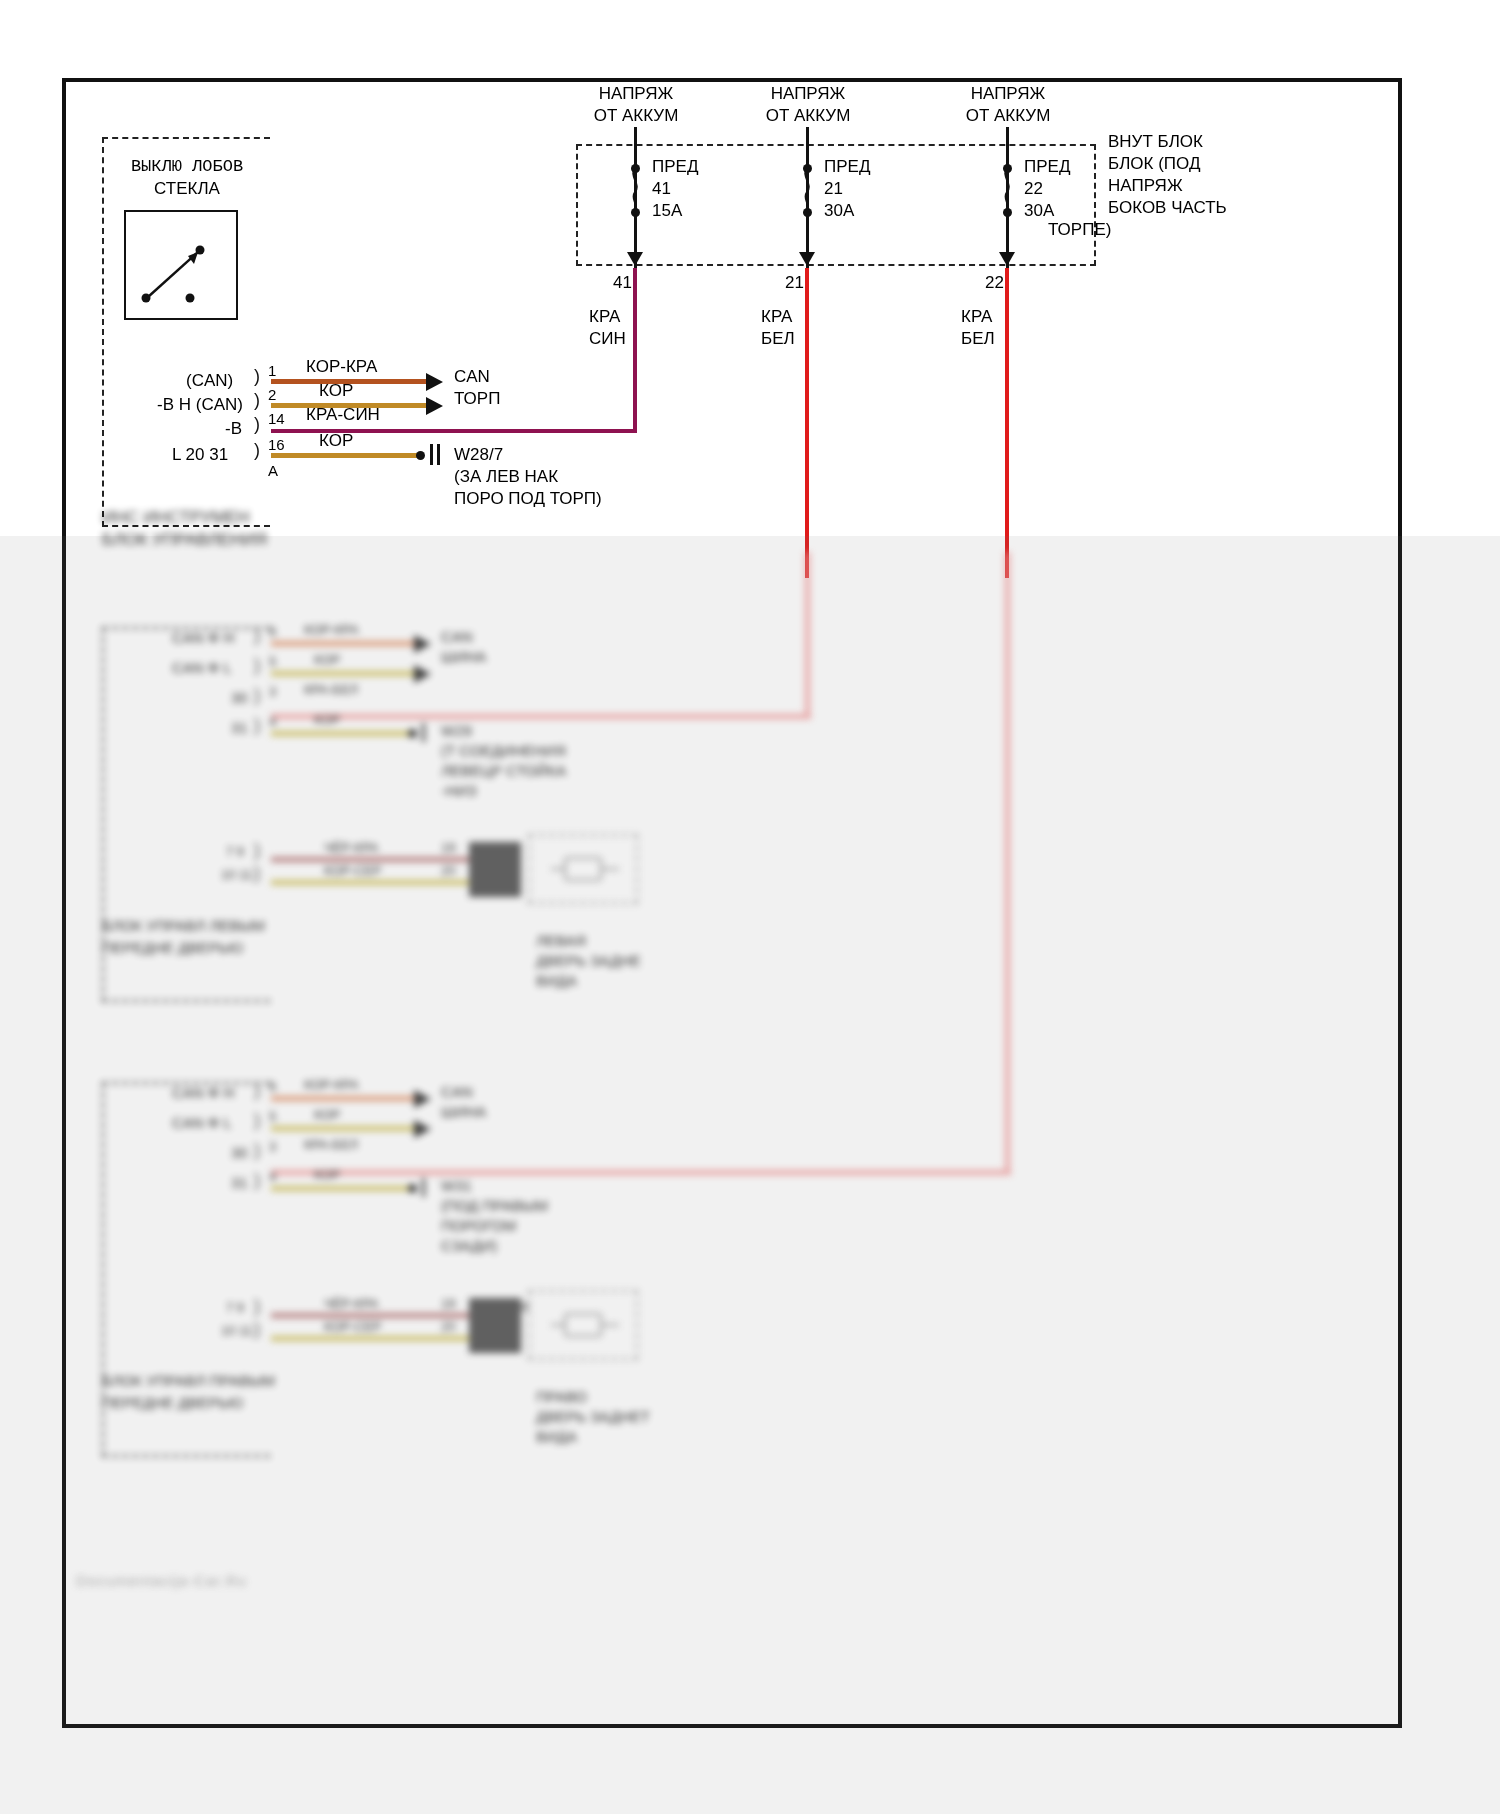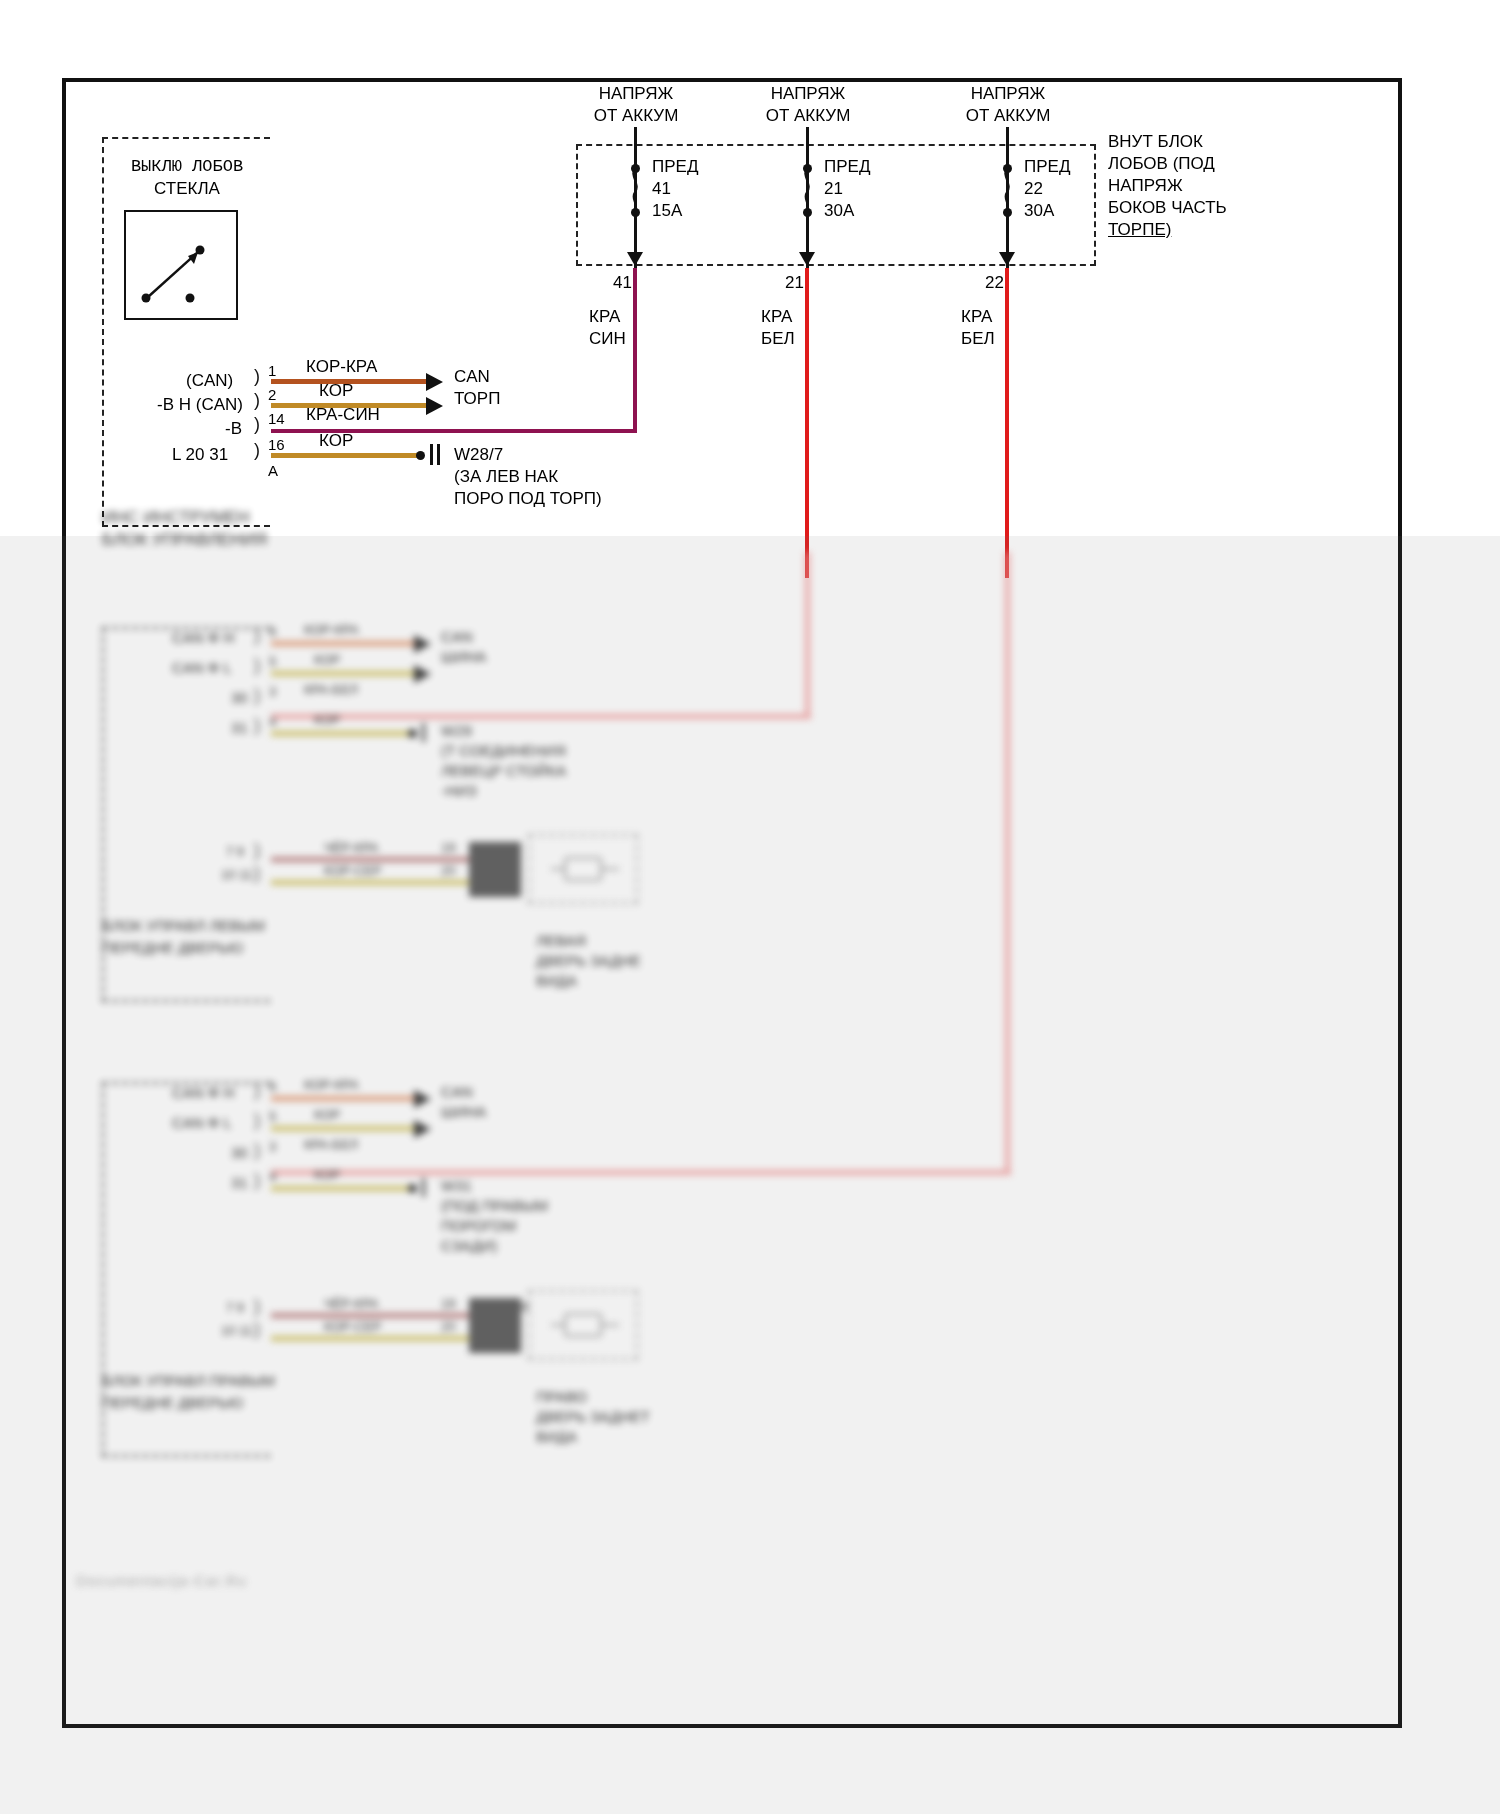--- a/index.html
+++ b/index.html
@@ -177,24 +177,24 @@
   <div class="txt" style="left:958px; top:74px;">ПРЕД</div>
   <div class="txt" style="left:958px; top:96px;">22</div>
   <div class="txt" style="left:958px; top:118px;">30A</div>
   <div class="arrowdown" style="left:933px; top:170px;"></div>
   <div class="txt" style="left:919px; top:190px;">22</div>
   <div class="txt" style="left:895px; top:224px;">КРА</div>
   <div class="txt" style="left:895px; top:246px;">БЕЛ</div>
   <div class="wire" style="left:939px; top:186px; width:4px; height:310px; background:#e01b1b;"></div>
 
   <div class="txt" style="left:1042px; top:49px;">ВНУТ БЛОК</div>
-  <div class="txt" style="left:1042px; top:71px;">ЛОБОВ (ПОД</div>
+  <div class="txt" style="left:1042px; top:71px;">БЛОК (ПОД</div>
   <div class="txt" style="left:1042px; top:93px;">НАПРЯЖ</div>
   <div class="txt" style="left:1042px; top:115px;">БОКОВ ЧАСТЬ</div>
-  <div class="txt" style="left:1042px; top:137px;text-decoration:underline;">ТОРПЕ)</div>
+  <div class="txt" style="left:982px; top:137px;">ТОРПЕ)</div>
 
   <div class="txt" style="left:120px; top:288px;">(CAN)</div>
   <div class="pinbracket" style="left:188px; top:284px;">)</div>
   <div class="txt small" style="left:202px; top:280px;">1</div>
   <div class="wire" style="left:205px; top:297px; width:157px; height:5px; background:#b4521f;"></div>
   <div class="arrowhead" style="left:360px; top:291px;"></div>
   <div class="txt" style="left:240px; top:274px;">КОР-КРА</div>
   <div class="txt" style="left:388px; top:284px;">CAN</div>
   <div class="txt" style="left:388px; top:306px;">ТОРП</div>
 

